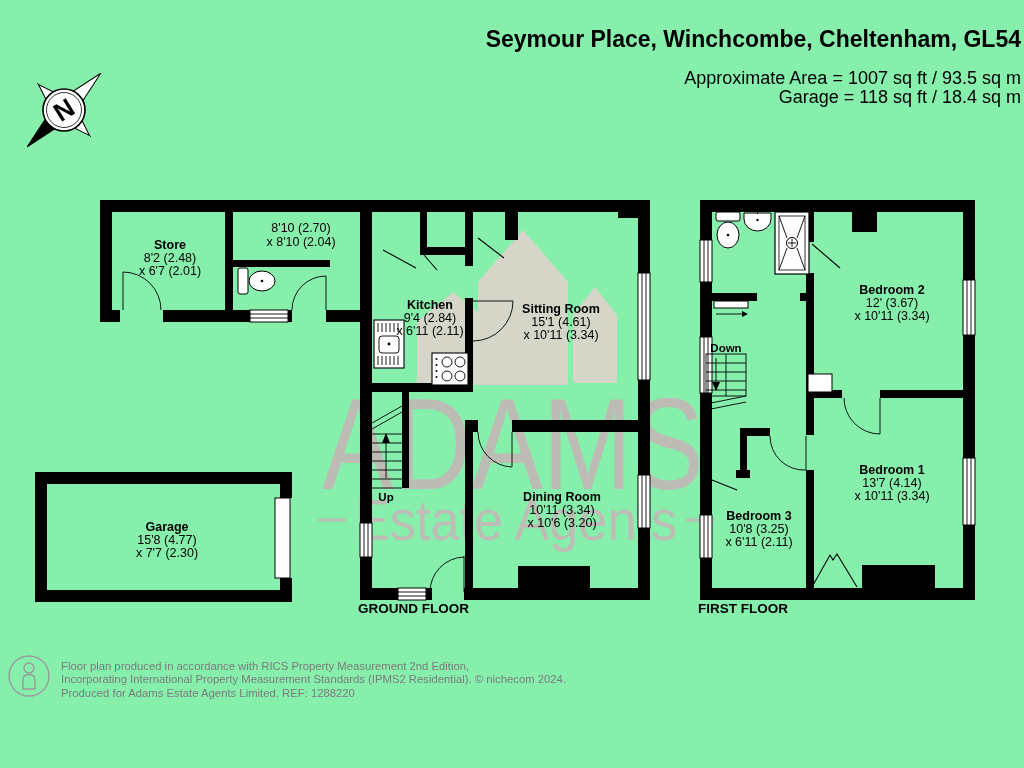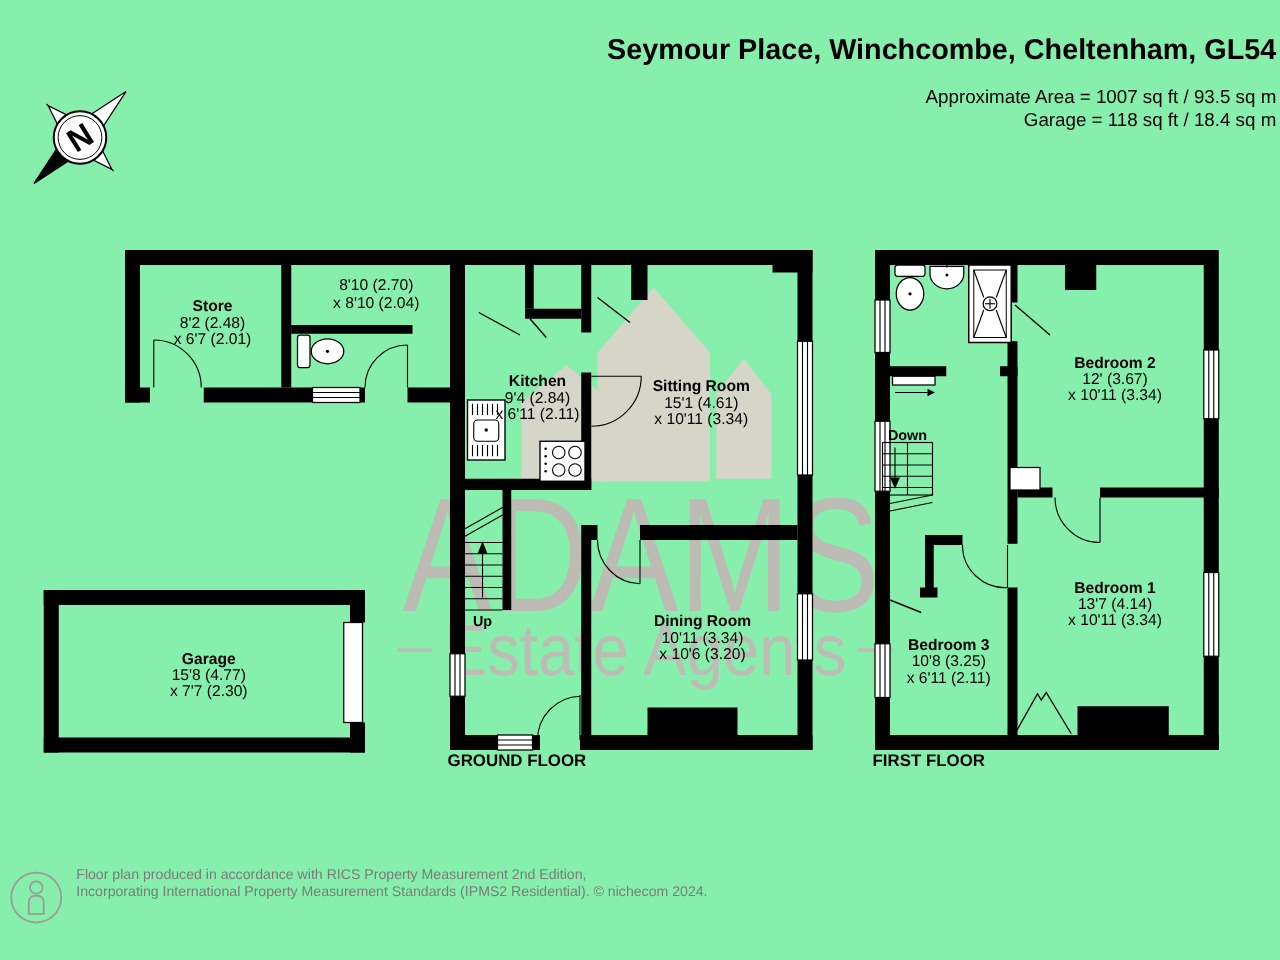--- a/index.html
+++ b/index.html
@@ -1,22 +1,22 @@
 <!DOCTYPE html>
 <html><head>
 <meta charset="utf-8">
 <style>
   html,body{margin:0;padding:0;background:#fff;}
   #page{position:relative;width:1024px;height:768px;background:#86efac;overflow:hidden;
         font-family:"Liberation Sans",sans-serif;}
   .header{position:absolute;top:26px;right:3px;text-align:right;color:#000;}
   .header .title{font-size:23px;font-weight:bold;letter-spacing:0;margin-bottom:16px;}
-  .header .area{font-size:15px;line-height:18.5px;}
+  .header .area{font-size:18px;line-height:18.5px;}
   .header .disc{font-size:11.5px;margin-top:8px;}
-  .footer{position:absolute;left:6px;top:694px;display:flex;align-items:flex-start;gap:9px;
+  .footer{position:absolute;left:6px;top:652px;display:flex;align-items:flex-end;gap:9px;
           color:#7b7b7b;font-size:11.3px;line-height:13.5px;}
   svg text{font-family:"Liberation Sans",sans-serif;}
   .rname{font-size:12.5px;font-weight:bold;fill:#000;}
   .rdim{font-size:12.5px;fill:#000;}
   .flabel{font-size:13.5px;font-weight:bold;fill:#000;}
   .updown{font-size:11.5px;font-weight:bold;fill:#000;}
   .wm-brand{font-size:130px;fill:#bcbcb5;}
   .wm-tag{font-size:58px;fill:#bdbdb6;}
   .thin{stroke:#000;stroke-width:1.1;fill:none;}
   .arc{stroke:#000;stroke-width:0.9;fill:none;}
@@ -371,16 +371,17 @@
 
   <div class="footer">
     <svg width="46" height="48" viewBox="0 0 46 48">
       <circle cx="23" cy="24" r="20" fill="none" stroke="#9a9a9a" stroke-width="1.4"></circle>
       <circle cx="23" cy="16" r="5" fill="none" stroke="#9a9a9a" stroke-width="1.4"></circle>
       <path d="M17,37 L17,28 Q17,22.5 23,22.5 Q29,22.5 29,28 L29,37 Z" fill="none" stroke="#9a9a9a" stroke-width="1.4"></path>
     </svg>
     <div>
       <div>Floor plan produced in accordance with RICS Property Measurement 2nd Edition,</div>
       <div>Incorporating International Property Measurement Standards (IPMS2 Residential).   © nichecom 2024.</div>
+      <div>Produced for Adams Estate Agents Limited.   REF: 1288220</div>
     </div>
   </div>
 
 </div>
 
 </body></html>

